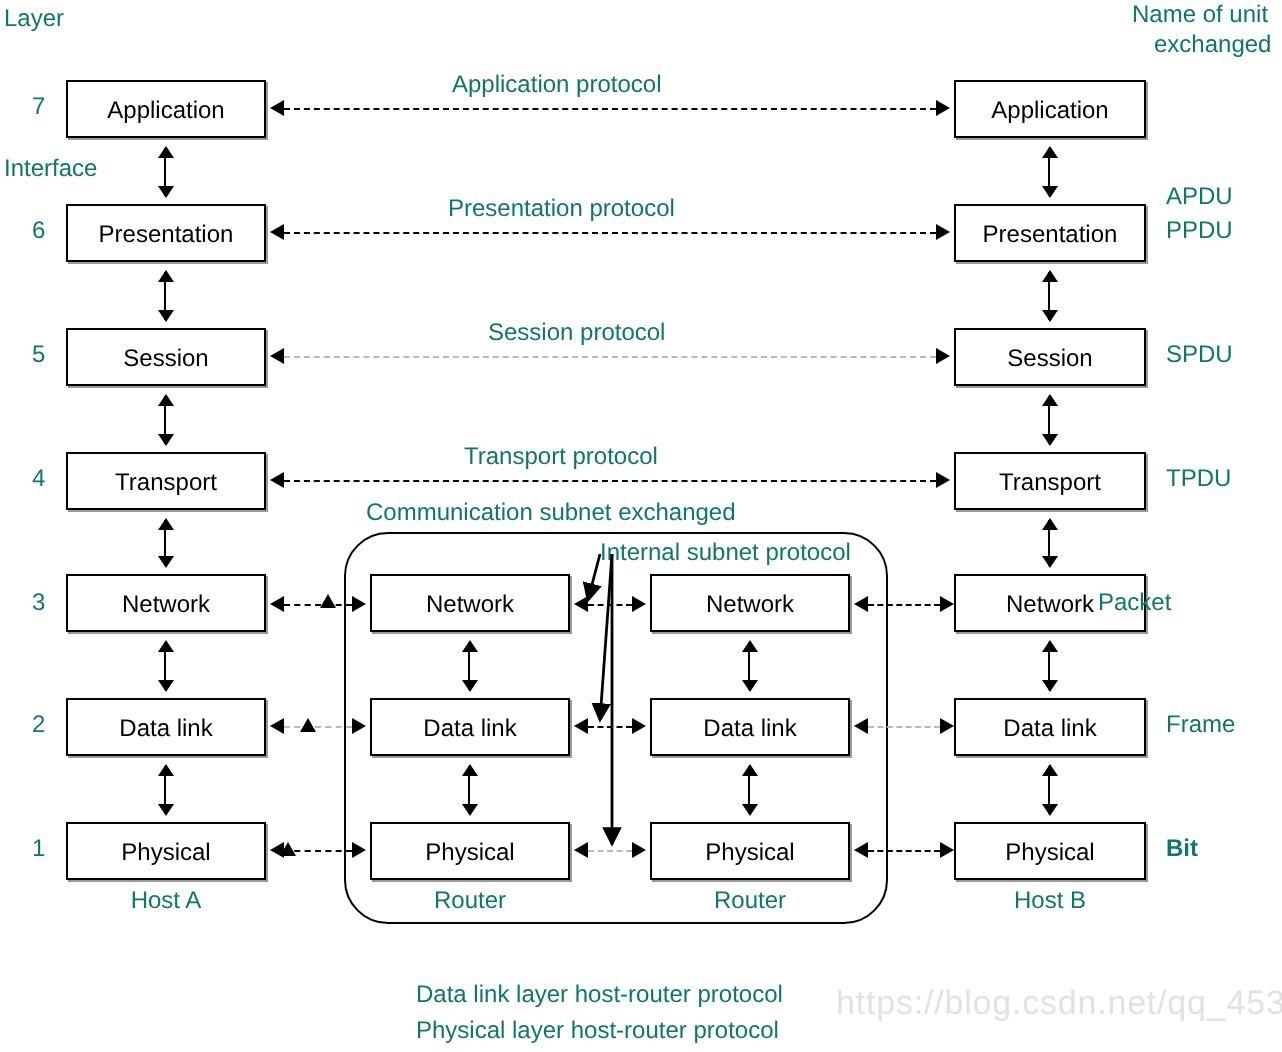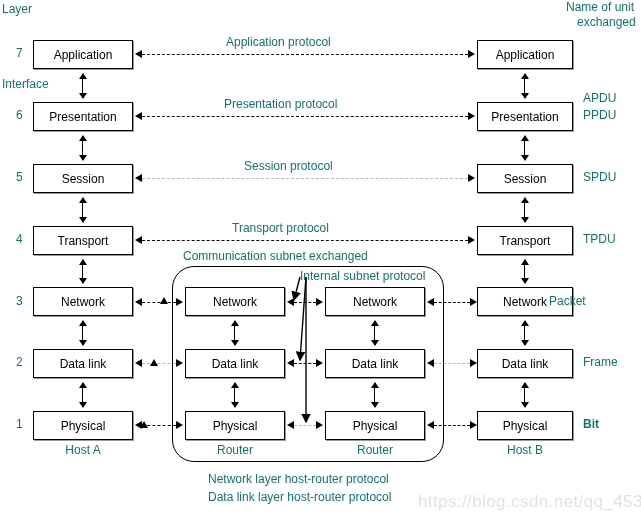--- a/index.html
+++ b/index.html
@@ -247,26 +247,26 @@
     <path d="M300,277 L294,300" stroke="#000" stroke-width="1.4" fill="none" marker-end="url(#mk-arrow)"></path>
 
     <path d="M306,277 L300,360" stroke="#000" stroke-width="1.4" fill="none" marker-end="url(#mk-arrow)"></path>
 
     <path d="M306,277 L306,422" stroke="#000" stroke-width="1.4" fill="none" marker-end="url(#mk-arrow)"></path>
   </svg>
 
   <div class="leaderV" style="left:164px;top:303px;height:176px;"></div>
   <div class="uparrow" style="left:160px;top:297px;"></div>
   <div class="leaderH" style="left:164px;top:479px;width:40px;"></div>
-  <div class="txt" style="left:208px;top:473px;">Network layer host-router protocol</div>
 
   <div class="leaderV" style="left:154px;top:365px;height:132px;"></div>
   <div class="uparrow" style="left:150px;top:359px;"></div>
   <div class="leaderH" style="left:154px;top:497px;width:50px;"></div>
   <div class="txt" style="left:208px;top:491px;">Data link layer host-router protocol</div>
 
   <div class="leaderV" style="left:144px;top:427px;height:88px;"></div>
   <div class="uparrow" style="left:140px;top:421px;"></div>
   <div class="leaderH" style="left:144px;top:515px;width:60px;"></div>
+  <div class="txt" style="left:208px;top:509px;">Physical layer host-router protocol</div>
 
   <div id="watermark" style="left:418px;top:492px;">https://blog.csdn.net/qq_45399870</div>
 
 </div>
 
 </body></html>

